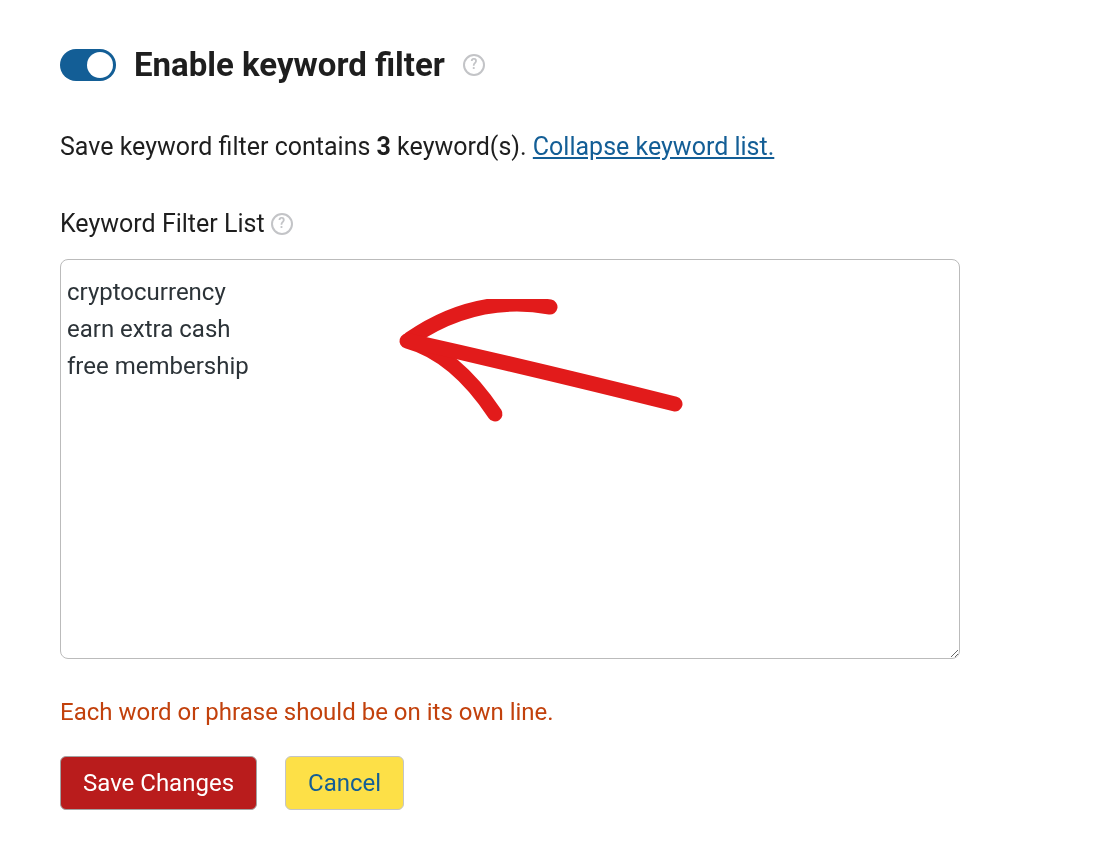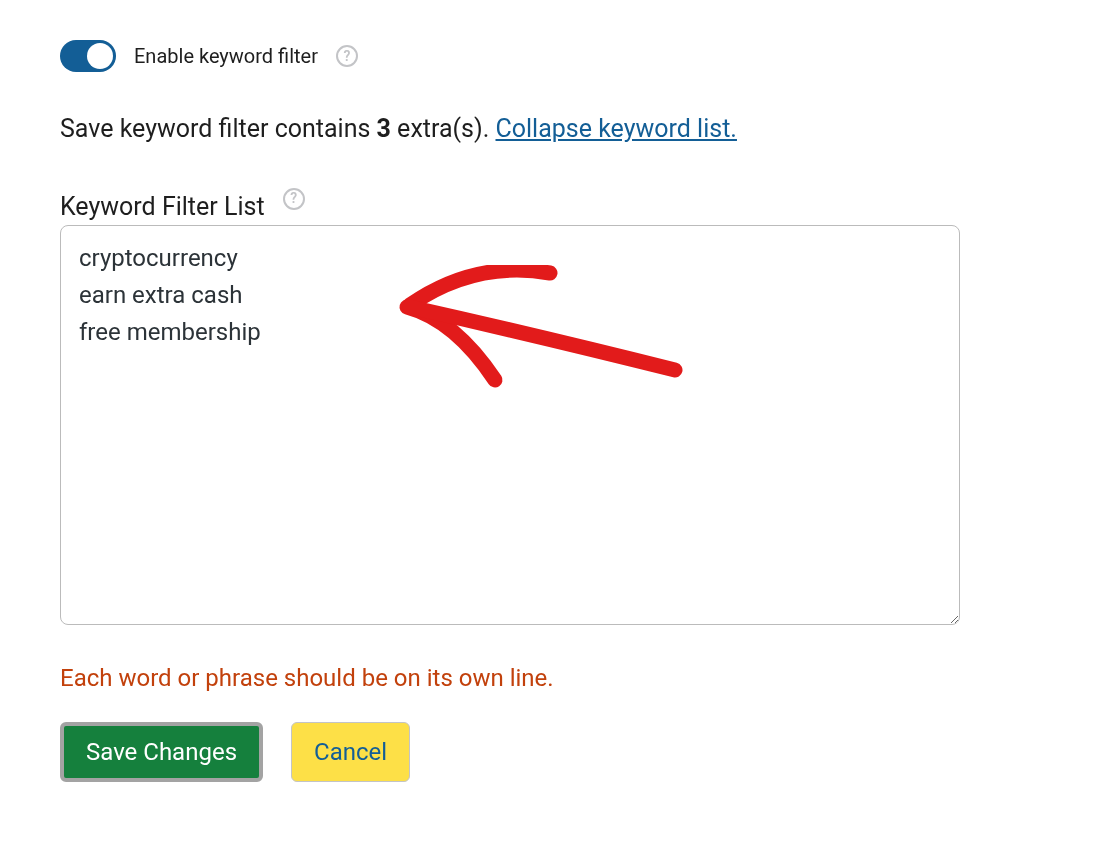--- a/index.html
+++ b/index.html
@@ -35,22 +35,23 @@
       position: absolute;
       top: 3px;
       right: 3px;
       width: 26px;
       height: 26px;
       background: #fff;
       border-radius: 50%;
     }
 
     .toggle-label {
-      font-size: 20px;
+      font-size: 33px;
       color: #1e1e1e;
+      font-weight: bold;
     }
 
     .help-icon {
       width: 22px;
       height: 22px;
       border: 2px solid #c3c4c7;
       border-radius: 50%;
       display: inline-flex;
       align-items: center;
       justify-content: center;
@@ -65,33 +66,34 @@
       font-size: 25px;
       margin-bottom: 40px;
     }
     .status-line .count { font-weight: 700; }
     .status-line a {
       color: #135e96;
     }
 
     .field-label-row {
       display: flex;
-      align-items: flex-start;
-      gap: 18px;
+      align-items: center;
+      gap: 6px;
+      margin-bottom: 16px;
     }
     .field-label {
       font-size: 25px;
       color: #1e1e1e;
     }
 
     .keyword-textarea {
       width: 1056px;
       max-width: 100%;
       height: 400px;
-      padding: 14px 18px;
+      padding: 14px 6px;
       font-family: inherit;
       font-size: 24px;
       line-height: 1.55;
       color: #2c3338;
       border: 1px solid #bbb;
       border-radius: 8px;
       resize: both;
       outline: none;
       position: relative;
       z-index: 1;
@@ -128,42 +130,42 @@
 
     .btn {
       font-size: 24px;
       padding: 14px 22px;
       border-radius: 6px;
       cursor: pointer;
       font-family: inherit;
       line-height: 1;
     }
     .btn-primary {
-      background: #15803d;
-      border: 4px solid #a3a3a3;
+      background: #b91c1c;
+      border: 1px solid #a3a3a3;
       color: #fff;
       text-align: right;
     }
     .btn-secondary {
       background: #fde047;
       border: 1px solid #c3c4c7;
       color: #135e96;
     }
   </style>
 </head>
 <body>
 
 <div class="toggle-row">
   <div class="toggle"></div>
   <span class="toggle-label">Enable keyword filter</span>
   <span class="help-icon">?</span>
 </div>
 
 <div class="status-line">
-  <span>Save keyword filter contains </span><span class="count">3</span><span> extra(s). </span><a href="#">Collapse keyword list.</a>
+  <span>Save keyword filter contains </span><span class="count">3</span><span> keyword(s). </span><a href="#">Collapse keyword list.</a>
 </div>
 
 <div class="field-label-row">
   <span class="field-label">Keyword Filter List</span>
   <span class="help-icon">?</span>
 </div>
 
 <div class="textarea-wrap">
   <textarea class="keyword-textarea" style="">cryptocurrency
 earn extra cash

